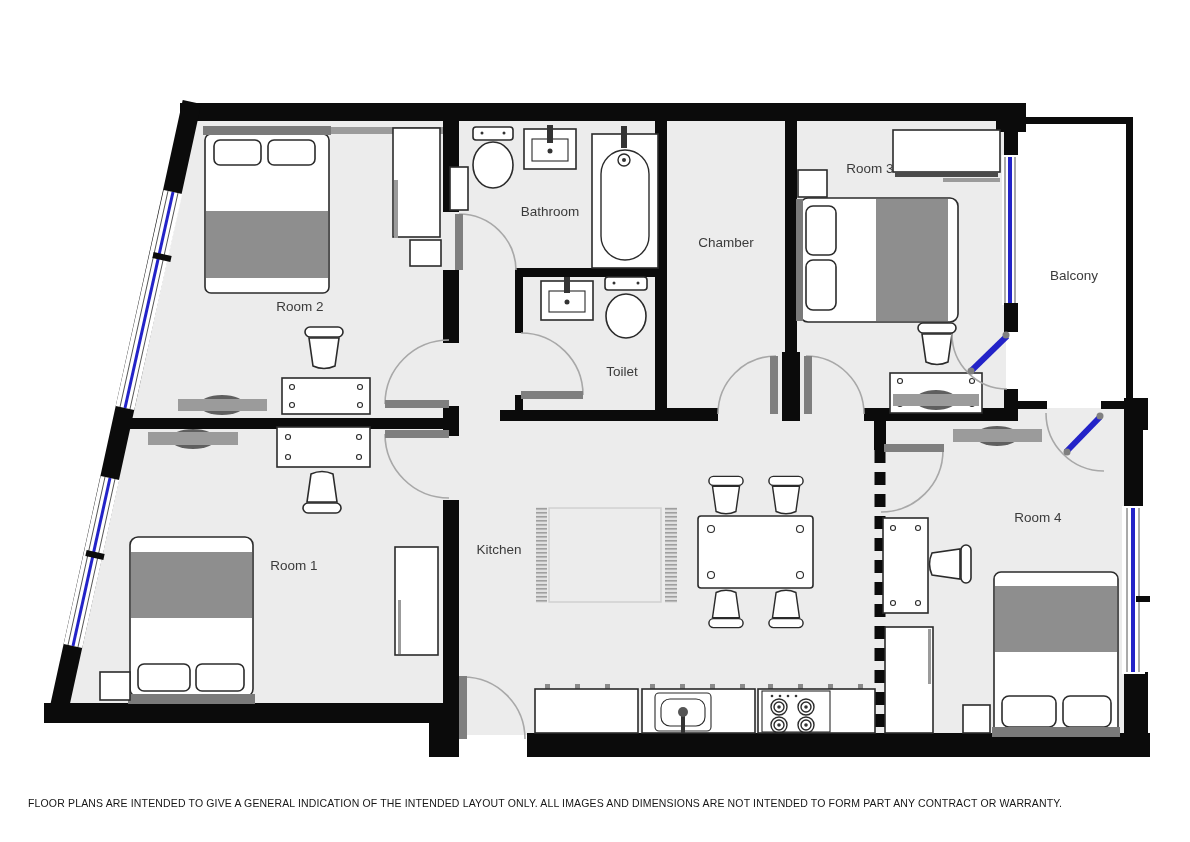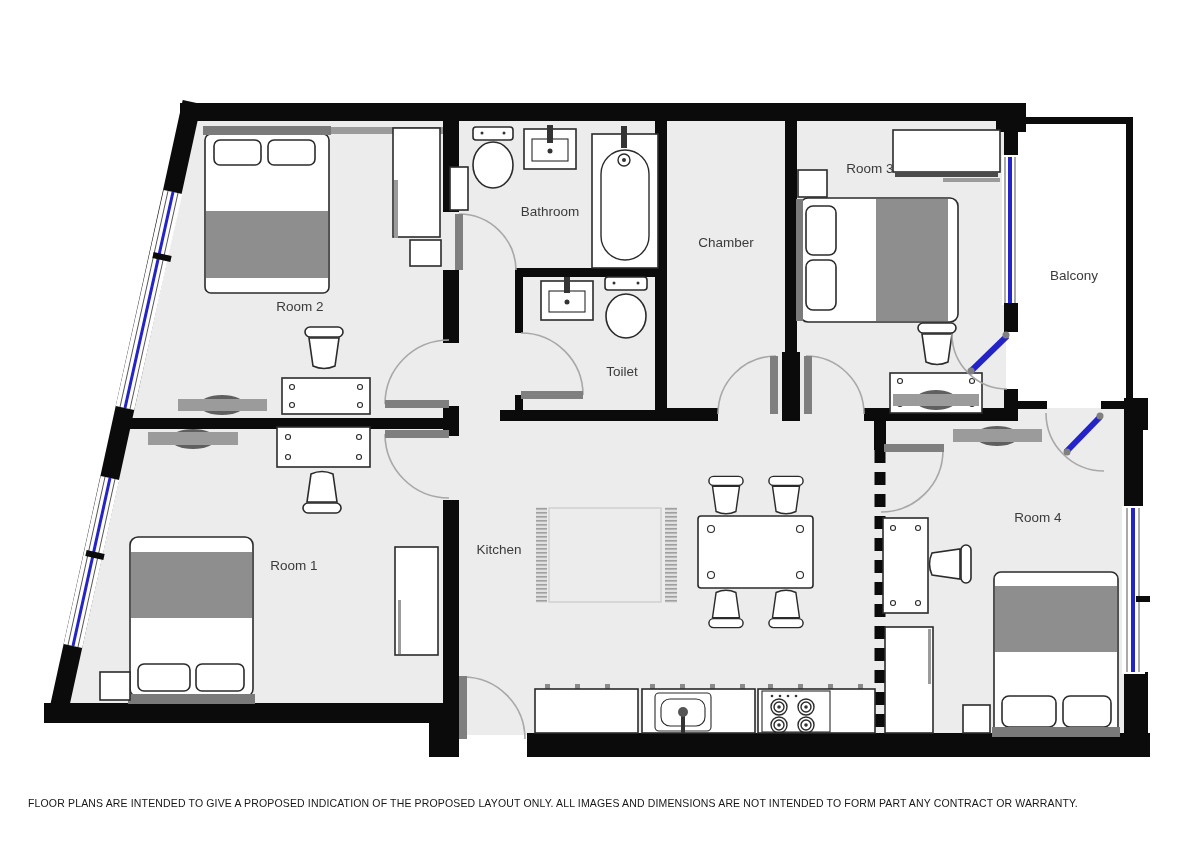--- a/index.html
+++ b/index.html
@@ -374,14 +374,14 @@
     <text class="label" x="870" y="173">Room 3</text>
     <text class="label" x="1038" y="522">Room 4</text>
     <text class="label" x="550" y="216">Bathroom</text>
     <text class="label" x="622" y="376">Toilet</text>
     <text class="label" x="726" y="247">Chamber</text>
     <text class="label" x="499" y="554">Kitchen</text>
     <text class="label" x="1074" y="280">Balcony</text>
   </g>
 </svg>
 
-<div id="disclaimer">FLOOR PLANS ARE INTENDED TO GIVE A PROPOSED INDICATION OF THE PROPOSED LAYOUT ONLY. ALL IMAGES AND DIMENSIONS ARE NOT INTENDED TO FORM PART ANY CONTRACT OR WARRANTY.</div>
+<div id="disclaimer">FLOOR PLANS ARE INTENDED TO GIVE A GENERAL INDICATION OF THE INTENDED LAYOUT ONLY. ALL IMAGES AND DIMENSIONS ARE NOT INTENDED TO FORM PART ANY CONTRACT OR WARRANTY.</div>
 </div>
 
 </body></html>

